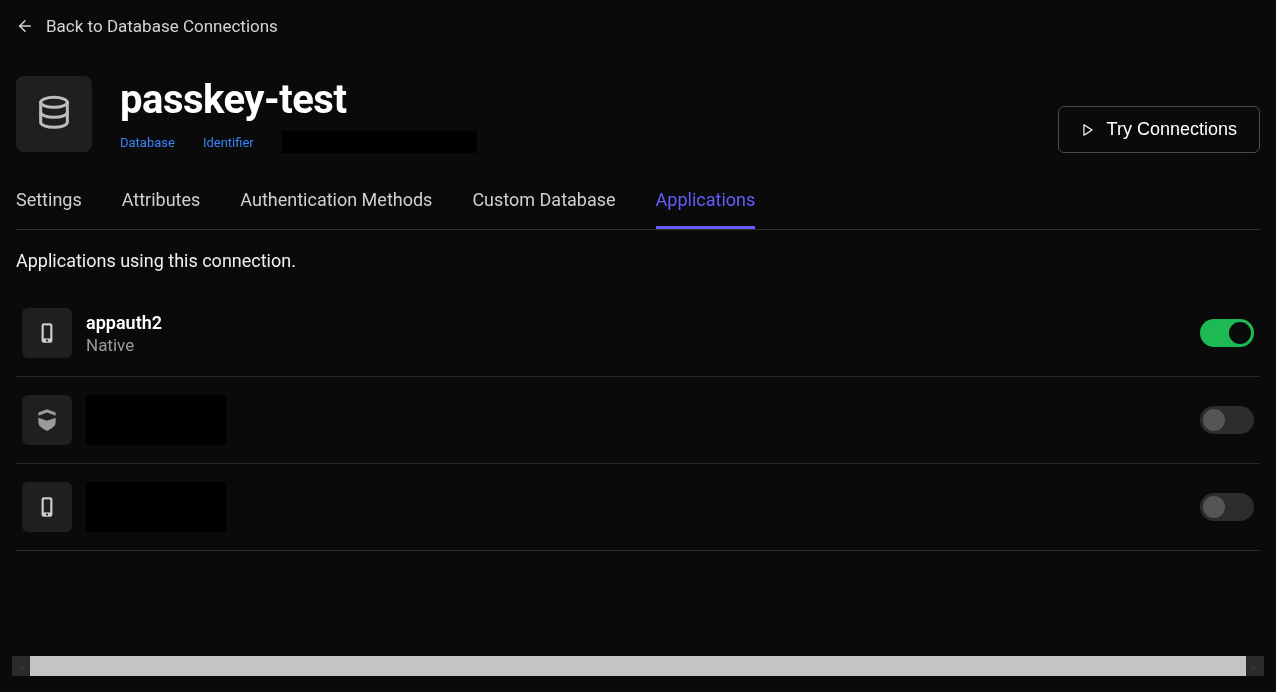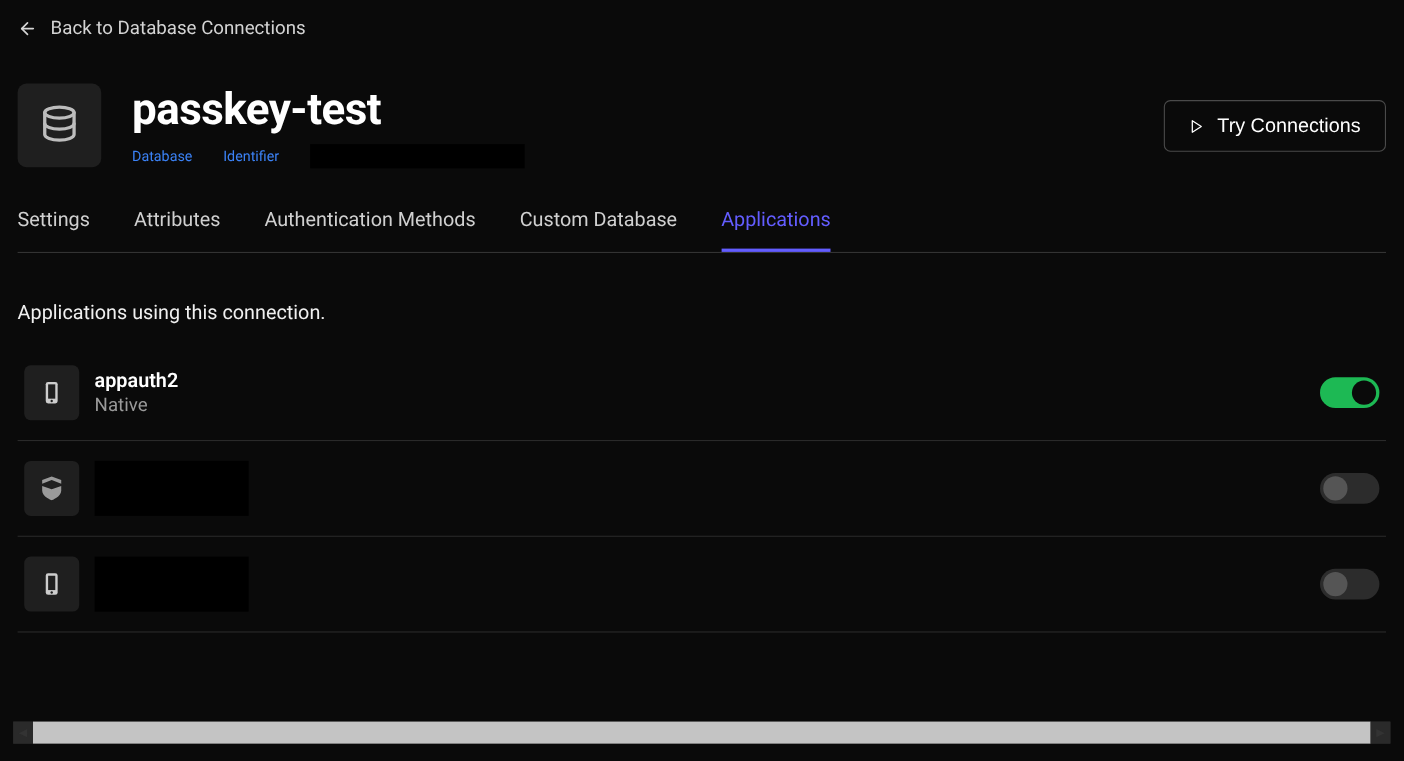--- a/index.html
+++ b/index.html
@@ -1,27 +1,27 @@
 <!DOCTYPE html>
 <html><head>
   <meta charset="utf-8">
   <style>
     * { margin: 0; padding: 0; box-sizing: border-box; }
     body { background: #0a0a0a; color: #fff; font-family: -apple-system, BlinkMacSystemFont, 'Segoe UI', Roboto, sans-serif; width: 1276px; height: 692px; overflow: hidden; }
     .page { padding: 16px; height: 648px; overflow-y: auto; }
     .back-link { display: inline-flex; align-items: center; gap: 12px; color: #d4d4d4; font-size: 17px; cursor: pointer; margin-bottom: 40px; }
-    .header-row { display: flex; justify-content: space-between; align-items: center; margin-bottom: 36px; }
+    .header-row { display: flex; justify-content: space-between; align-items: flex-end; margin-bottom: 36px; }
     .header-left { display: flex; gap: 28px; }
     .db-icon-wrap { width: 76px; height: 76px; background: #1f1f1f; border-radius: 8px; display: flex; align-items: center; justify-content: center; }
     .title-block { display: flex; flex-direction: column; gap: 8px; }
     .page-title { font-size: 40px; font-weight: 700; letter-spacing: -0.5px; }
     .meta-row { display: flex; gap: 28px; align-items: center; color: #3b82f6; font-size: 13px; }
     .identifier-value { display:inline-block; width: 195px; height: 22px; background: #000; }
     .try-btn { display: inline-flex; align-items: center; gap: 12px; border: 1px solid #4a4a4a; background: transparent; color: #fff; font-size: 18px; padding: 12px 22px; border-radius: 6px; cursor: pointer; font-weight: 500; }
-    .tabs { display: flex; gap: 40px; border-bottom: 1px solid #333; margin-bottom: 44px; }
+    .tabs { display: flex; gap: 40px; border-bottom: 1px solid #333; margin-bottom: 20px; }
     .tab { padding: 0 0 16px 0; font-size: 18px; color: #d0d0d0; cursor: pointer; border-bottom: 3px solid transparent; }
     .tab.active { color: #635dff; border-bottom-color: #635dff; }
     .section-desc { font-size: 18px; color: #f0f0f0; margin-bottom: 36px; }
     .app-list { border-top: 1px solid transparent; }
     .app-row { display: flex; align-items: center; justify-content: space-between; padding: 18px 6px; border-bottom: 1px solid #2a2a2a; }
     .app-row:first-child { padding-top: 0; }
     .app-left { display: flex; align-items: center; gap: 14px; }
     .app-icon { width: 50px; height: 50px; background: #1f1f1f; border-radius: 6px; display: flex; align-items: center; justify-content: center; }
     .app-info { display: flex; flex-direction: column; gap: 2px; }
     .app-name { font-size: 18px; font-weight: 600; color: #fff; }

